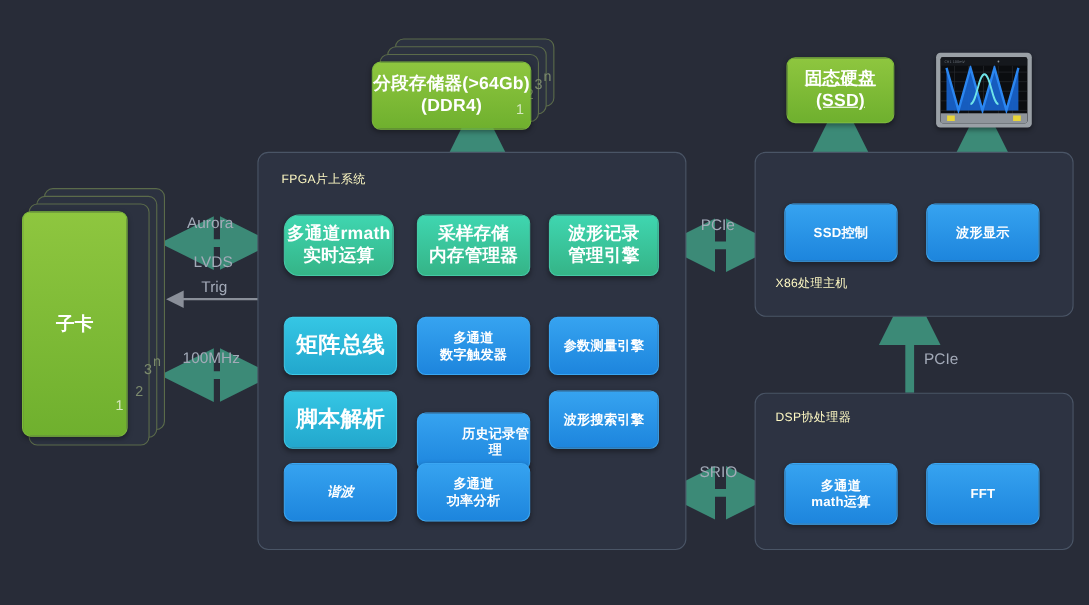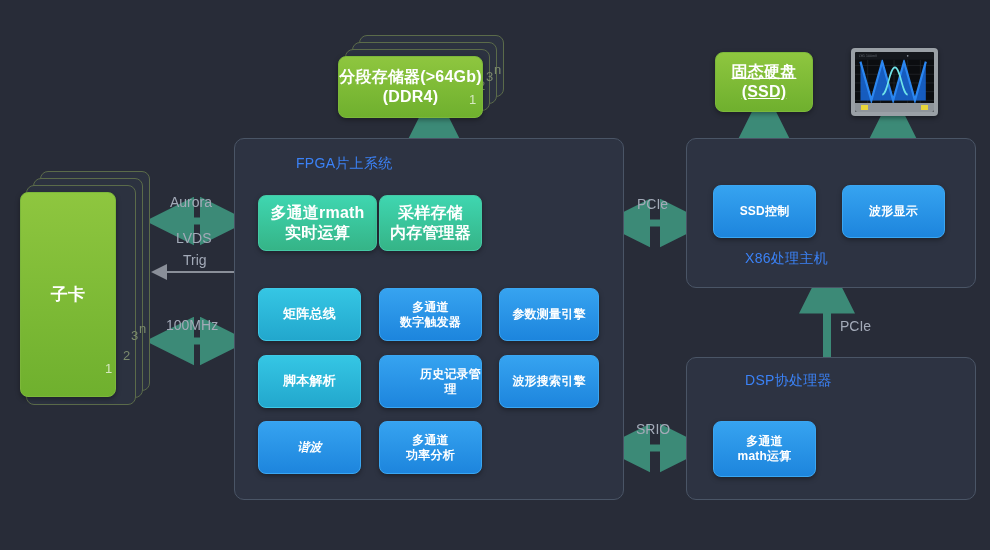--- a/index.html
+++ b/index.html
@@ -39,21 +39,21 @@
   }
   .node.teal {
     background: linear-gradient(180deg, #3fd6b0 0%, #35b487 100%);
     border: 1px solid #45c9a5;
     font-size: 16px;
     font-weight: bold;
   }
   .node.cyan {
     background: linear-gradient(180deg, #35c6e4 0%, #22a7cd 100%);
     border: 1px solid #3ec9e6;
-    font-size: 13px;
+    font-size: 20px;
     font-weight: bold;
   }
   .node.blue {
     background: linear-gradient(180deg, #36a3f0 0%, #1d85dd 100%);
     border: 1px solid #3aa6f2;
     font-size: 12px;
     font-weight: bold;
   }
 
   
@@ -74,25 +74,24 @@
   
   .group {
     position: absolute;
     box-sizing: border-box;
     border: 1px solid #4a5566;
     border-radius: 10px;
     background: #2d3342;
   }
   .group-title {
     position: absolute;
-    color: #3b82f6;
-    font-size: 14px;
+    color: #fef9c3;
+    font-size: 11px;
     letter-spacing: .3px;
     white-space: nowrap;
-    margin-left: 40px;
   }
 
   
   .conn-label {
     position: absolute;
     color: #a3aab8;
     font-size: 14px;
     white-space: nowrap;
   }
 
@@ -213,32 +212,34 @@
   <div class="conn-label" style="left:176px;top:230px;">LVDS</div>
   <div class="conn-label" style="left:183px;top:252px;">Trig</div>
   <div class="conn-label" style="left:166px;top:317px;">100MHz</div>
   <div class="conn-label" style="left:637px;top:196px;">PCIe</div>
   <div class="conn-label" style="left:840px;top:318px;">PCIe</div>
   <div class="conn-label" style="left:636px;top:421px;">SRIO</div>
 
   <div class="group" style="left:234px;top:138px;width:390px;height:362px;"></div>
   <div class="group-title" style="left:256px;top:155px;">FPGA片上系统</div>
 
-  <div class="node teal" style="left:258px;top:195px;width:119px;height:56px;">多通道rmath
+  <div class="node teal" style="left:258px;top:195px;width:100px;height:56px;border-radius:14px;">多通道rmath
 实时运算</div>
   <div class="node teal" style="left:379px;top:195px;width:103px;height:56px;">采样存储
 内存管理器</div>
+  <div class="node teal" style="left:499px;top:195px;width:100px;height:56px;">波形记录
+管理引擎</div>
 
   <div class="node cyan" style="left:258px;top:288px;width:103px;height:53px;">矩阵总线</div>
   <div class="node blue" style="left:379px;top:288px;width:103px;height:53px;">多通道
 数字触发器</div>
   <div class="node blue" style="left:499px;top:288px;width:100px;height:53px;">参数测量引擎</div>
 
   <div class="node cyan" style="left:258px;top:355px;width:103px;height:53px;">脚本解析</div>
-  <div class="node blue" style="left:379px;top:355px;width:103px;height:53px;padding-left:40px;">历史记录管理</div>
+  <div class="node blue" style="left:379px;top:375px;width:103px;height:53px;padding-left:40px;">历史记录管理</div>
   <div class="node blue" style="left:499px;top:355px;width:100px;height:53px;">波形搜索引擎</div>
 
   <div class="node blue" style="left:258px;top:421px;width:103px;height:53px;font-style:italic;">谐波</div>
   <div class="node blue" style="left:379px;top:421px;width:103px;height:53px;">多通道
 功率分析</div>
 
   <div class="node green" style="left:715px;top:52px;width:98px;height:60px;font-weight:bold;text-decoration:underline;">固态硬盘
 (SSD)</div>
 
   <div class="scope" style="left:851px;top:48px;width:87px;height:68px;">
@@ -274,14 +275,15 @@
 
   <div class="group" style="left:686px;top:138px;width:290px;height:150px;"></div>
   <div class="group-title" style="left:705px;top:250px;">X86处理主机</div>
   <div class="node blue" style="left:713px;top:185px;width:103px;height:53px;">SSD控制</div>
   <div class="node blue" style="left:842px;top:185px;width:103px;height:53px;">波形显示</div>
 
   <div class="group" style="left:686px;top:357px;width:290px;height:143px;"></div>
   <div class="group-title" style="left:705px;top:372px;">DSP协处理器</div>
   <div class="node blue" style="left:713px;top:421px;width:103px;height:56px;">多通道
 math运算</div>
+  <div class="node blue" style="left:842px;top:421px;width:103px;height:56px;">FFT</div>
 
 </div>
 
 </body></html>

